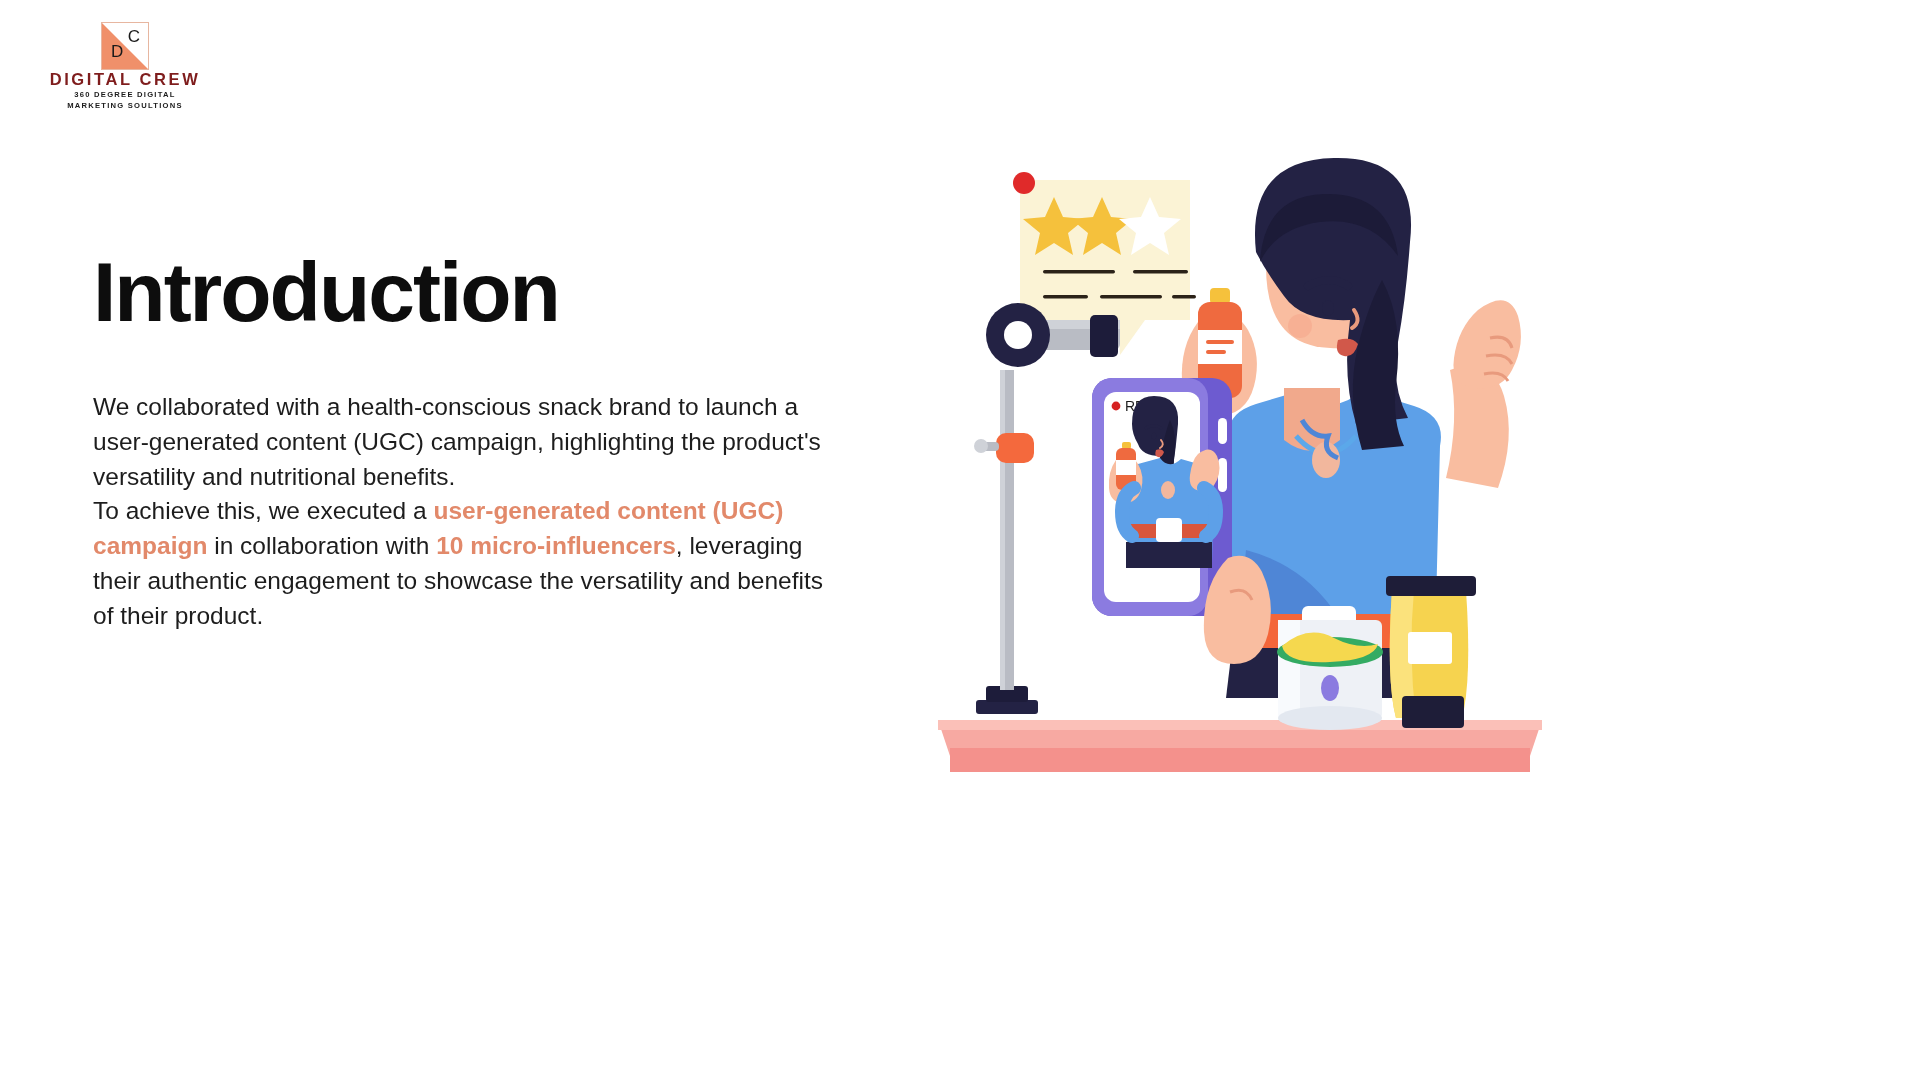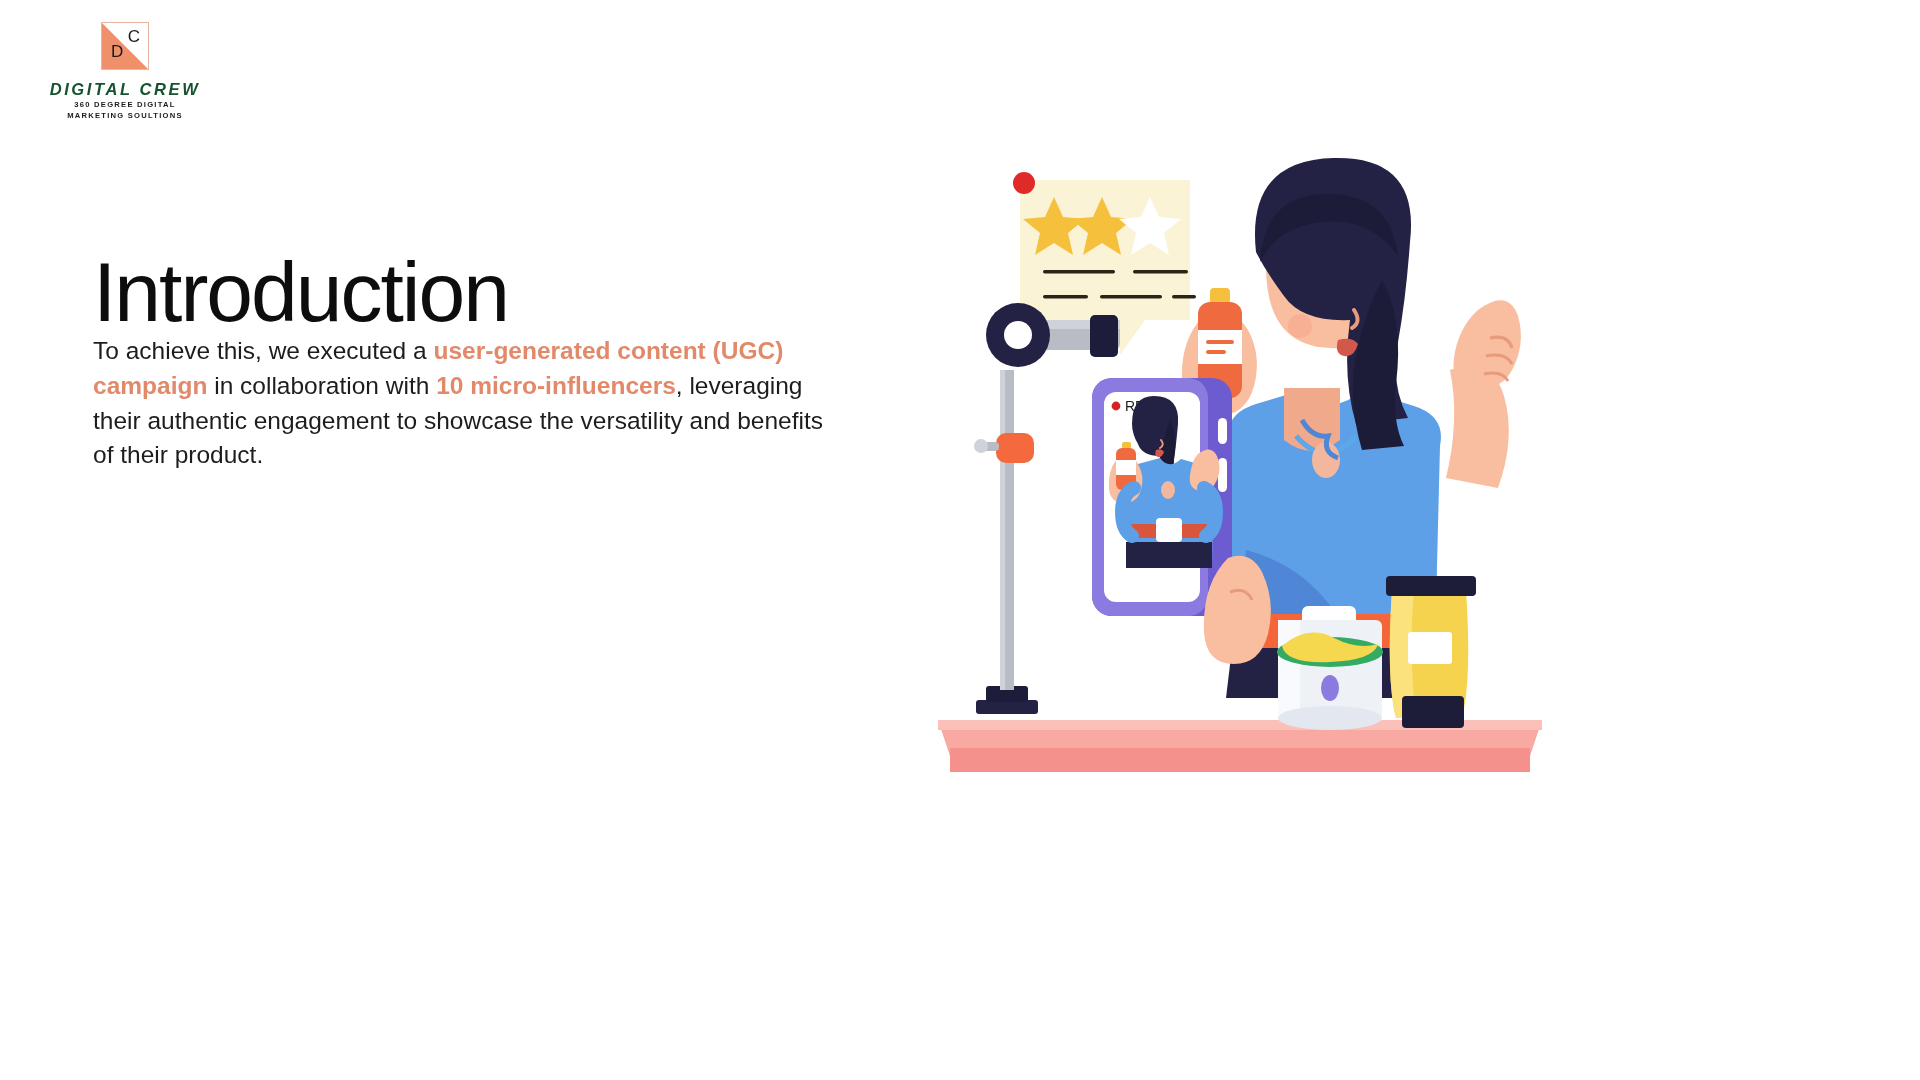--- a/index.html
+++ b/index.html
@@ -36,34 +36,33 @@
     position:absolute; left:9px; top:20px;
     font-family:"Liberation Sans", sans-serif;
     font-size:17px; color:#1a1a1a; line-height:1;
   }
   .logo-mark .gC {
     position:absolute; right:8px; top:5px;
     font-family:"Liberation Sans", sans-serif;
     font-size:17px; color:#1a1a1a; line-height:1;
   }
   .logo-name {
-    margin-top:10px;
     font-size:16.5px; font-weight:bold; letter-spacing:2.6px;
-    color:#14532d; white-space:nowrap;font-style:italic;
+    color:#7f1d1d; white-space:nowrap;
   }
   .logo-tag {
     font-size:7.6px; font-weight:bold; letter-spacing:1.25px;
     color:#1b1b1b; text-align:center; line-height:1.5;
     white-space:nowrap;
   }
 
   
   .copy { position:absolute; left:93px; top:250px; width:730px; }
   .title {
-    font-size:84px; font-weight:normal; letter-spacing:-2px;
+    font-size:84px; font-weight:bold; letter-spacing:-2px;
     color:#0d0d0d; line-height:1.0;
   }
   .para {
     margin-top:0;
     font-size:24.5px; line-height:1.42; color:#1d1d1d;
     font-weight:400;
   }
   .para.p1 { margin-top:56px; }
   .para.p2 { }
   .accent { color:#e2896a; font-weight:bold; }
@@ -86,20 +85,21 @@
     <div class="logo-name">DIGITAL CREW</div>
     <div class="logo-tag">
       <div>360 DEGREE DIGITAL</div>
       <div>MARKETING SOULTIONS</div>
     </div>
   </div>
 
   <div class="copy">
     <h1 class="title">Introduction</h1>
 
+    <p class="para p1">We collaborated with a health-conscious snack brand to launch a user-generated content (UGC) campaign, highlighting the product's versatility and nutritional benefits.</p>
 
     <p class="para p2"><span>To achieve this, we executed a </span><span class="accent">user-generated content (UGC) campaign</span><span> in collaboration with </span><span class="accent">10 micro-influencers</span><span>, leveraging their authentic engagement to showcase the versatility and benefits of their product.</span></p>
   </div>
 
   <div class="illo">
     <svg viewBox="0 0 620 640" xmlns="http://www.w3.org/2000/svg">
 
       <g>
         <path d="M90 40 L260 40 L260 180 L215 180 L190 215 L188 180 L90 180 Z" fill="#fbf3d5"></path>
         <circle cx="94" cy="43" r="11" fill="#e02a2a"></circle>

